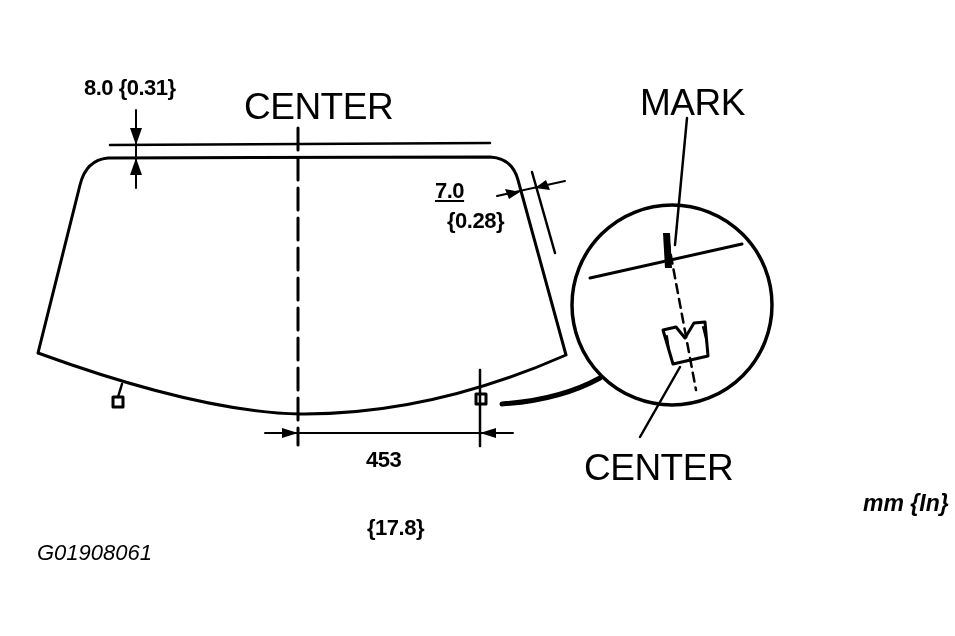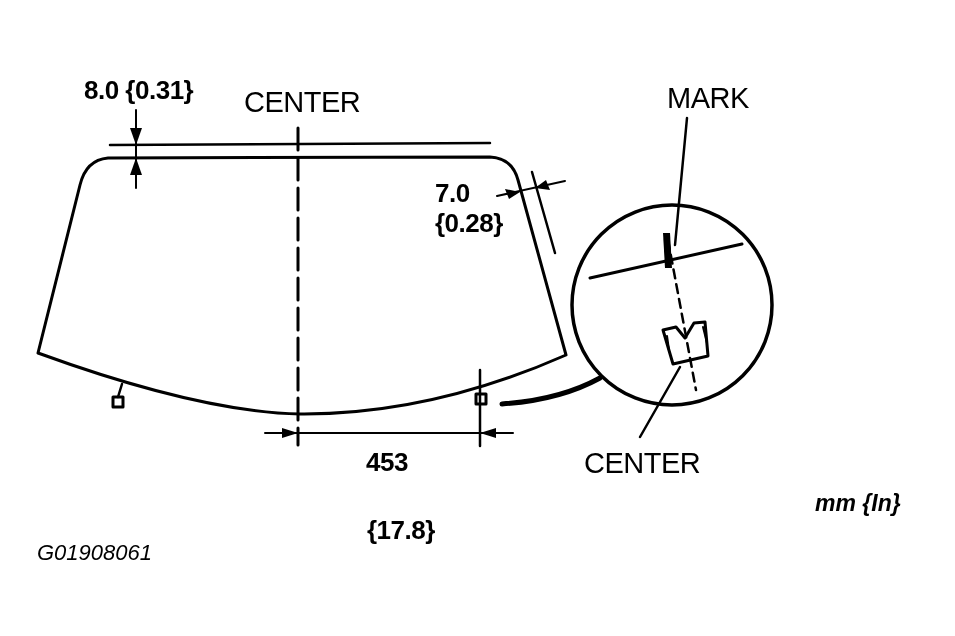--- a/index.html
+++ b/index.html
@@ -1,21 +1,21 @@
 <!DOCTYPE html>
 <html><head>
   <meta charset="utf-8">
   <style>
     html, body { margin: 0; padding: 0; background: #ffffff; }
     body { width: 955px; height: 636px; position: relative; overflow: hidden; }
     #canvas { position: absolute; left: 0; top: 0; width: 955px; height: 636px; }
     .lbl { position: absolute; color: #000; font-family: "Liberation Sans", sans-serif; white-space: nowrap; line-height: 1; }
-    .big { font-size: 29px; letter-spacing: -0.5px; }
-    .dim { font-size: 26px; font-weight: bold; letter-spacing: -0.5px; }
-    .ital { font-style: italic; font-weight: bold; font-size: 23px; }
+    .big { font-size: 37px; letter-spacing: -0.5px; }
+    .dim { font-size: 22px; font-weight: bold; letter-spacing: -0.5px; }
+    .ital { font-style: italic; font-weight: bold; font-size: 23px; margin-left: 48px; }
     .code { font-size: 22px; }
   </style>
 </head>
 <body>
 
 <svg id="canvas" viewBox="0 0 955 636" xmlns="http://www.w3.org/2000/svg">
   <g fill="none" stroke="#000" stroke-linecap="round" stroke-linejoin="round">
 
     <path d="M110 145 L490 143" stroke-width="2.5"></path>
 
@@ -62,20 +62,20 @@
 
     <polygon points="282,428 282,438 298,433"></polygon>
     <polygon points="496,428 496,438 480,433"></polygon>
 
     <polygon points="663,233 670,233 672,268 665,268"></polygon>
   </g>
 </svg>
 
 <div class="lbl dim" style="left:84px; top:77px;">8.0 {0.31}</div>
 <div class="lbl big" style="left:244px; top:88px;">CENTER</div>
-<div class="lbl big" style="left:667px; top:84px;">MARK</div>
-<div class="lbl dim" style="left:435px; top:180px;">7.0</div>
-<div class="lbl dim" style="left:435px; top:210px;">{0.28}</div>
+<div class="lbl big" style="left:640px; top:84px;">MARK</div>
+<div class="lbl dim" style="left:435px; top:180px;text-decoration:underline;">7.0</div>
+<div class="lbl dim" style="left:447px; top:210px;">{0.28}</div>
 <div class="lbl dim" style="left:366px; top:449px;text-align:center;">453</div>
 <div class="lbl dim" style="left:367px; top:481px;margin-top:36px;">{17.8}</div>
 <div class="lbl big" style="left:584px; top:449px;">CENTER</div>
 <div class="lbl ital" style="left:815px; top:492px;">mm {In}</div>
 <div class="lbl code" style="left:37px; top:542px;font-style:italic;">G01908061</div>
 
 </body></html>

